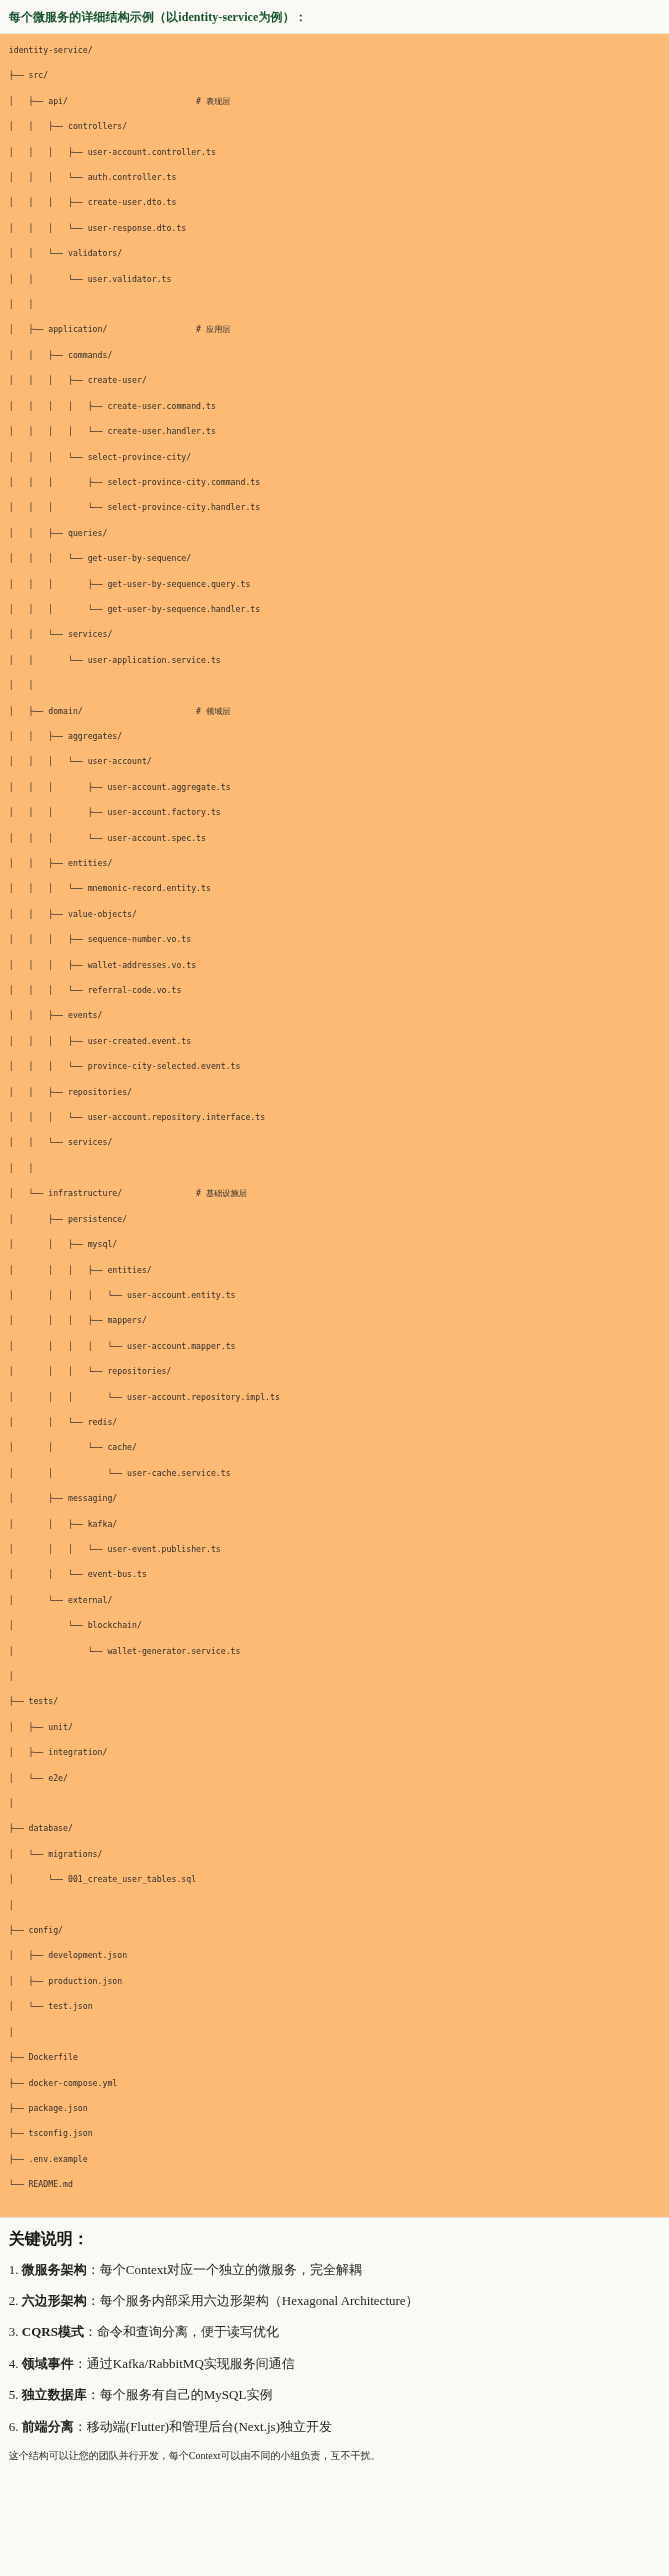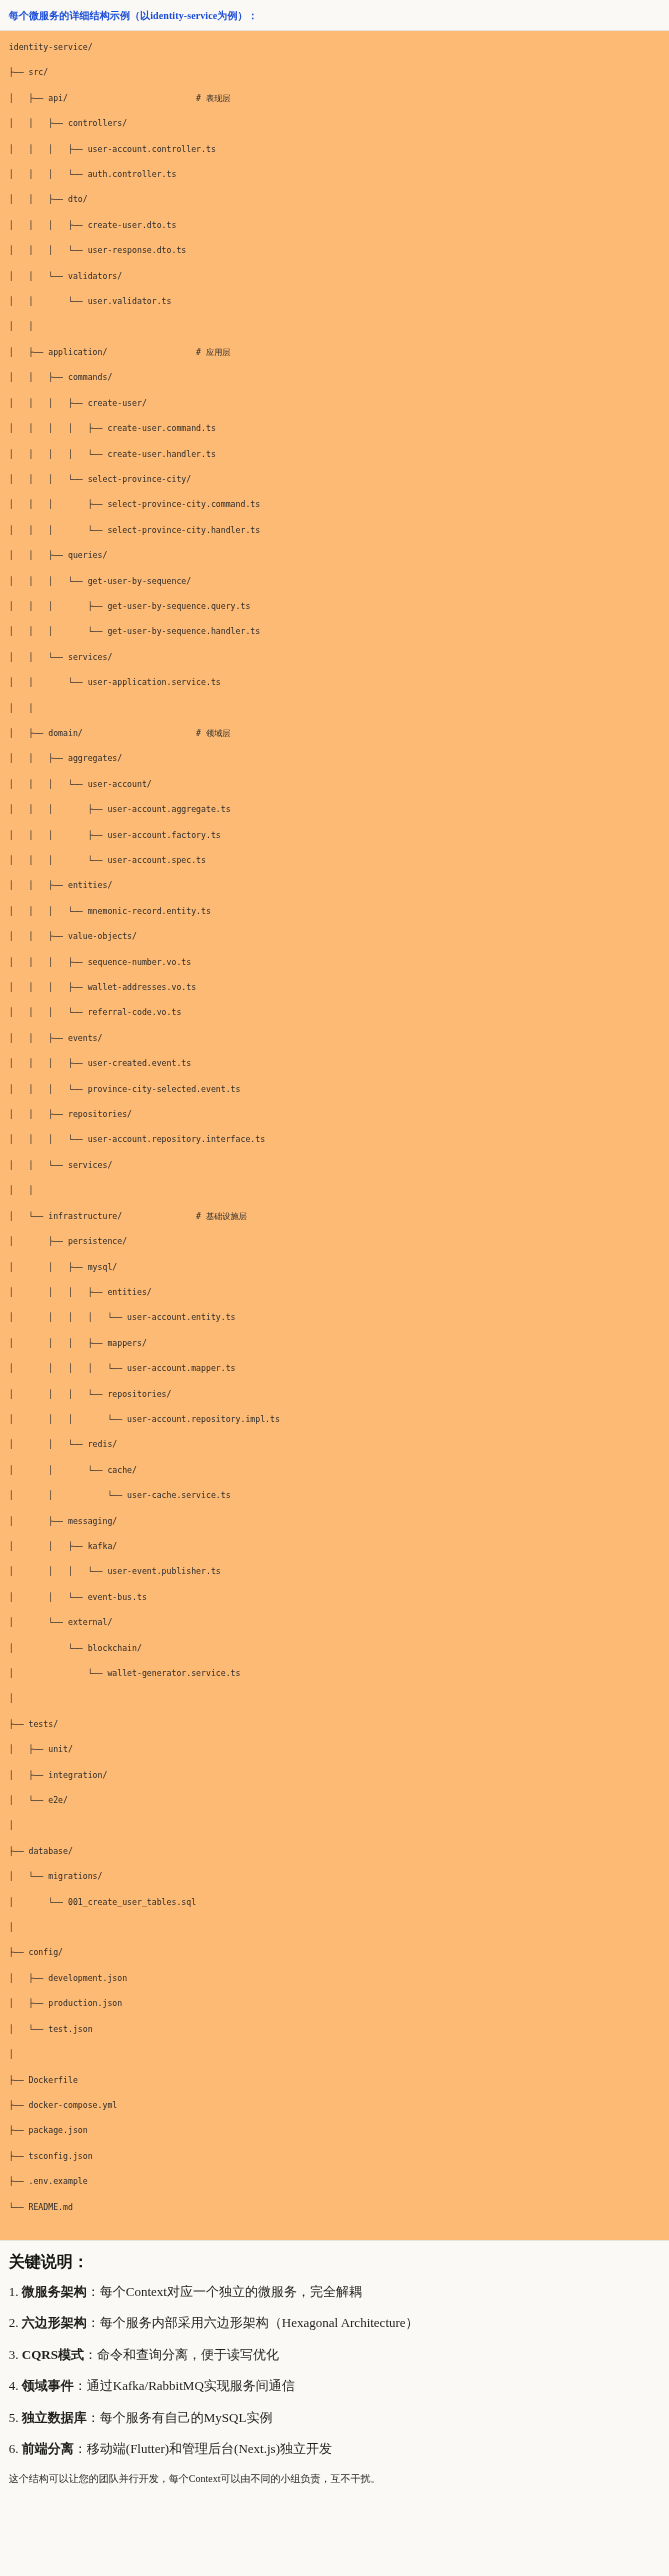--- a/index.html
+++ b/index.html
@@ -19,23 +19,23 @@
     width: 669px;
     box-sizing: border-box;
     background: #faf9f5;
     padding: 0;
   }
 
   
   .doc-heading {
     font-family: "Liberation Serif", "DejaVu Serif", serif;
     font-weight: bold;
-    font-size: 10px;
+    font-size: 12px;
     line-height: 1.5;
-    color: #1d4ed8;
+    color: #14532d;
     padding: 7.5px 8.8px 7.5px 8.8px;
     margin: 0;
     letter-spacing: 0.1px;
   }
 
   .rule {
     border: 0;
     border-top: 0.6px solid #e6e3db;
     margin: 0;
     height: 0;
@@ -114,21 +114,20 @@
 
   <hr class="rule">
 
   <div class="code-block">
     <pre class="code-pre"><code id="tree-code"><span class="code-line">identity-service/</span>
 <span class="code-line">├── src/</span>
 <span class="code-line">│   ├── api/                          # 表现层</span>
 <span class="code-line">│   │   ├── controllers/</span>
 <span class="code-line">│   │   │   ├── user-account.controller.ts</span>
 <span class="code-line">│   │   │   └── auth.controller.ts</span>
-<span class="code-line">│   │   ├── dto/</span>
 <span class="code-line">│   │   │   ├── create-user.dto.ts</span>
 <span class="code-line">│   │   │   └── user-response.dto.ts</span>
 <span class="code-line">│   │   └── validators/</span>
 <span class="code-line">│   │       └── user.validator.ts</span>
 <span class="code-line">│   │</span>
 <span class="code-line">│   ├── application/                  # 应用层</span>
 <span class="code-line">│   │   ├── commands/</span>
 <span class="code-line">│   │   │   ├── create-user/</span>
 <span class="code-line">│   │   │   │   ├── create-user.command.ts</span>
 <span class="code-line">│   │   │   │   └── create-user.handler.ts</span>

